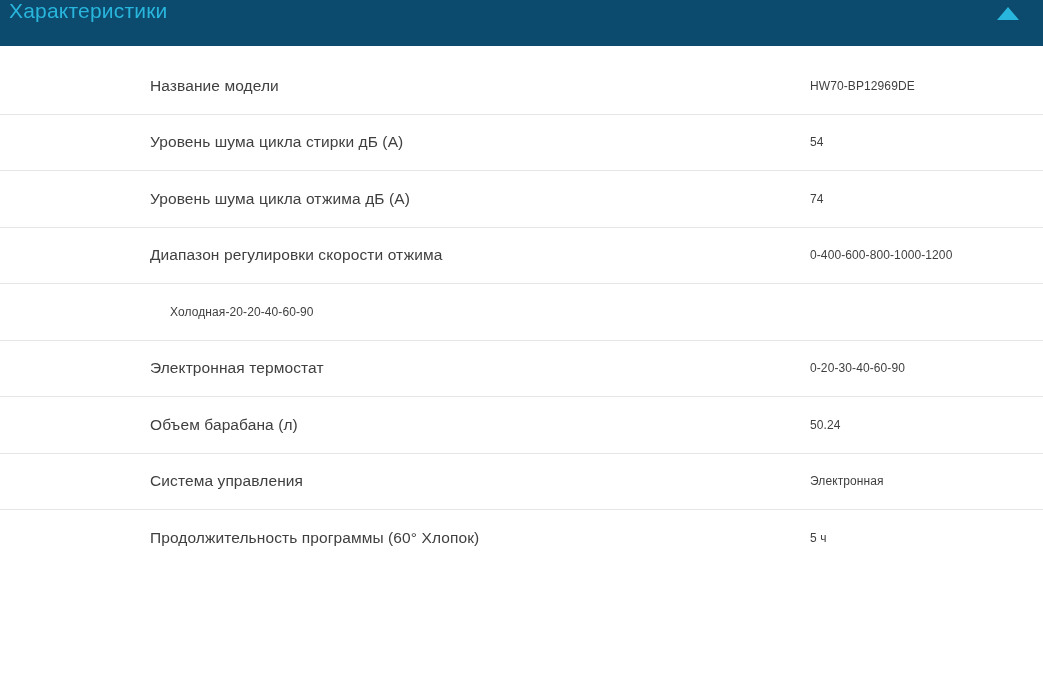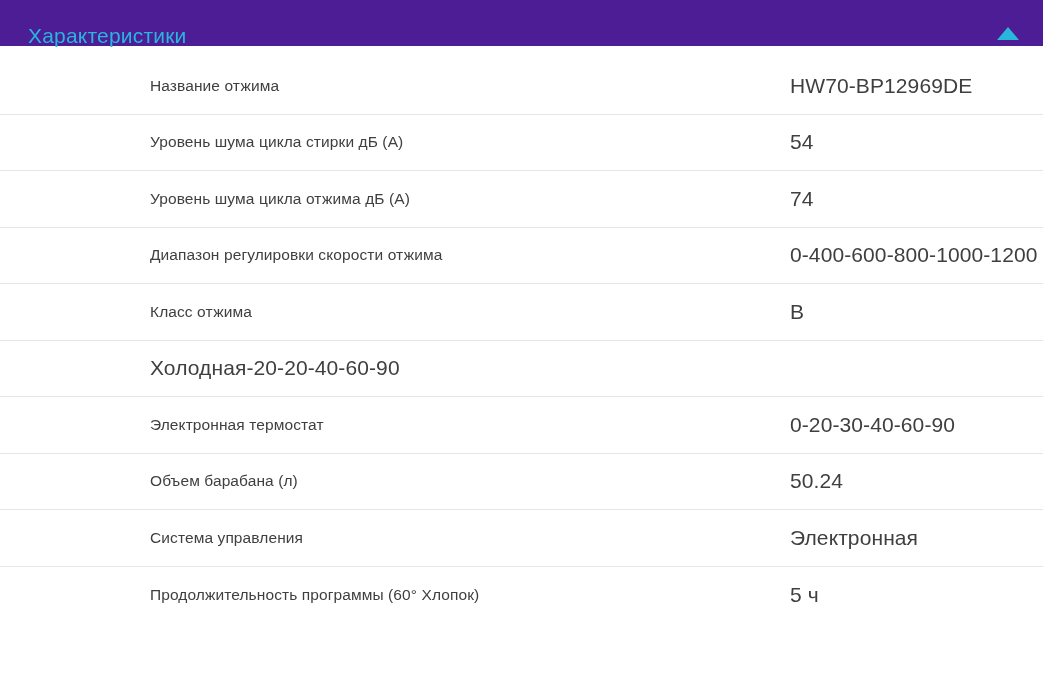--- a/index.html
+++ b/index.html
@@ -17,25 +17,25 @@
 
   .spec-panel {
     width: 1043px;
     height: 684px;
     background: #ffffff;
     position: relative;
   }
 
   .spec-header {
     height: 46px;
-    background: #4c1d95;
+    background: #0c4a6e;
     display: flex;
-    align-items: flex-end;
+    align-items: flex-start;
     justify-content: space-between;
-    padding: 0 22px 0 28px;
+    padding: 0 22px 0 9px;
     box-sizing: border-box;
   }
 
   .spec-title {
     color: #29b6dd;
     font-size: 21px;
     font-weight: 400;
     letter-spacing: 0.2px;
     line-height: 1;
   }
@@ -75,64 +75,61 @@
 
   .spec-label {
     width: 640px;
     font-size: 15.5px;
     color: #3f3f3f;
     letter-spacing: 0.1px;
     flex: 0 0 auto;
   }
 
   .spec-value {
-    font-size: 21px;
+    font-size: 12px;
     color: #3f3f3f;
     letter-spacing: 0.1px;
+    margin-left: 20px;
   }
 </style>
 </head>
 <body>
 
 <div class="spec-panel">
 
   <div class="spec-header">
     <div class="spec-title">Характеристики</div>
     <div class="collapse-toggle">
       <div class="caret-up"></div>
     </div>
   </div>
 
   <div class="spec-body">
 
     <div class="spec-row">
-      <div class="spec-label">Название отжима</div>
+      <div class="spec-label">Название модели</div>
       <div class="spec-value">HW70-BP12969DE</div>
     </div>
 
     <div class="spec-row">
       <div class="spec-label">Уровень шума цикла стирки дБ (А)</div>
       <div class="spec-value">54</div>
     </div>
 
     <div class="spec-row">
       <div class="spec-label">Уровень шума цикла отжима дБ (А)</div>
       <div class="spec-value">74</div>
     </div>
 
     <div class="spec-row">
       <div class="spec-label">Диапазон регулировки скорости отжима</div>
       <div class="spec-value">0-400-600-800-1000-1200</div>
     </div>
 
 
-    <div class="spec-row">
-      <div class="spec-label">Класс отжима</div>
-      <div class="spec-value">B</div>
-    </div>
 
     <div class="spec-row">
       <div class="spec-value">Холодная-20-20-40-60-90</div>
     </div>
 
     <div class="spec-row">
       <div class="spec-label">Электронная термостат</div>
       <div class="spec-value">0-20-30-40-60-90</div>
     </div>
 

